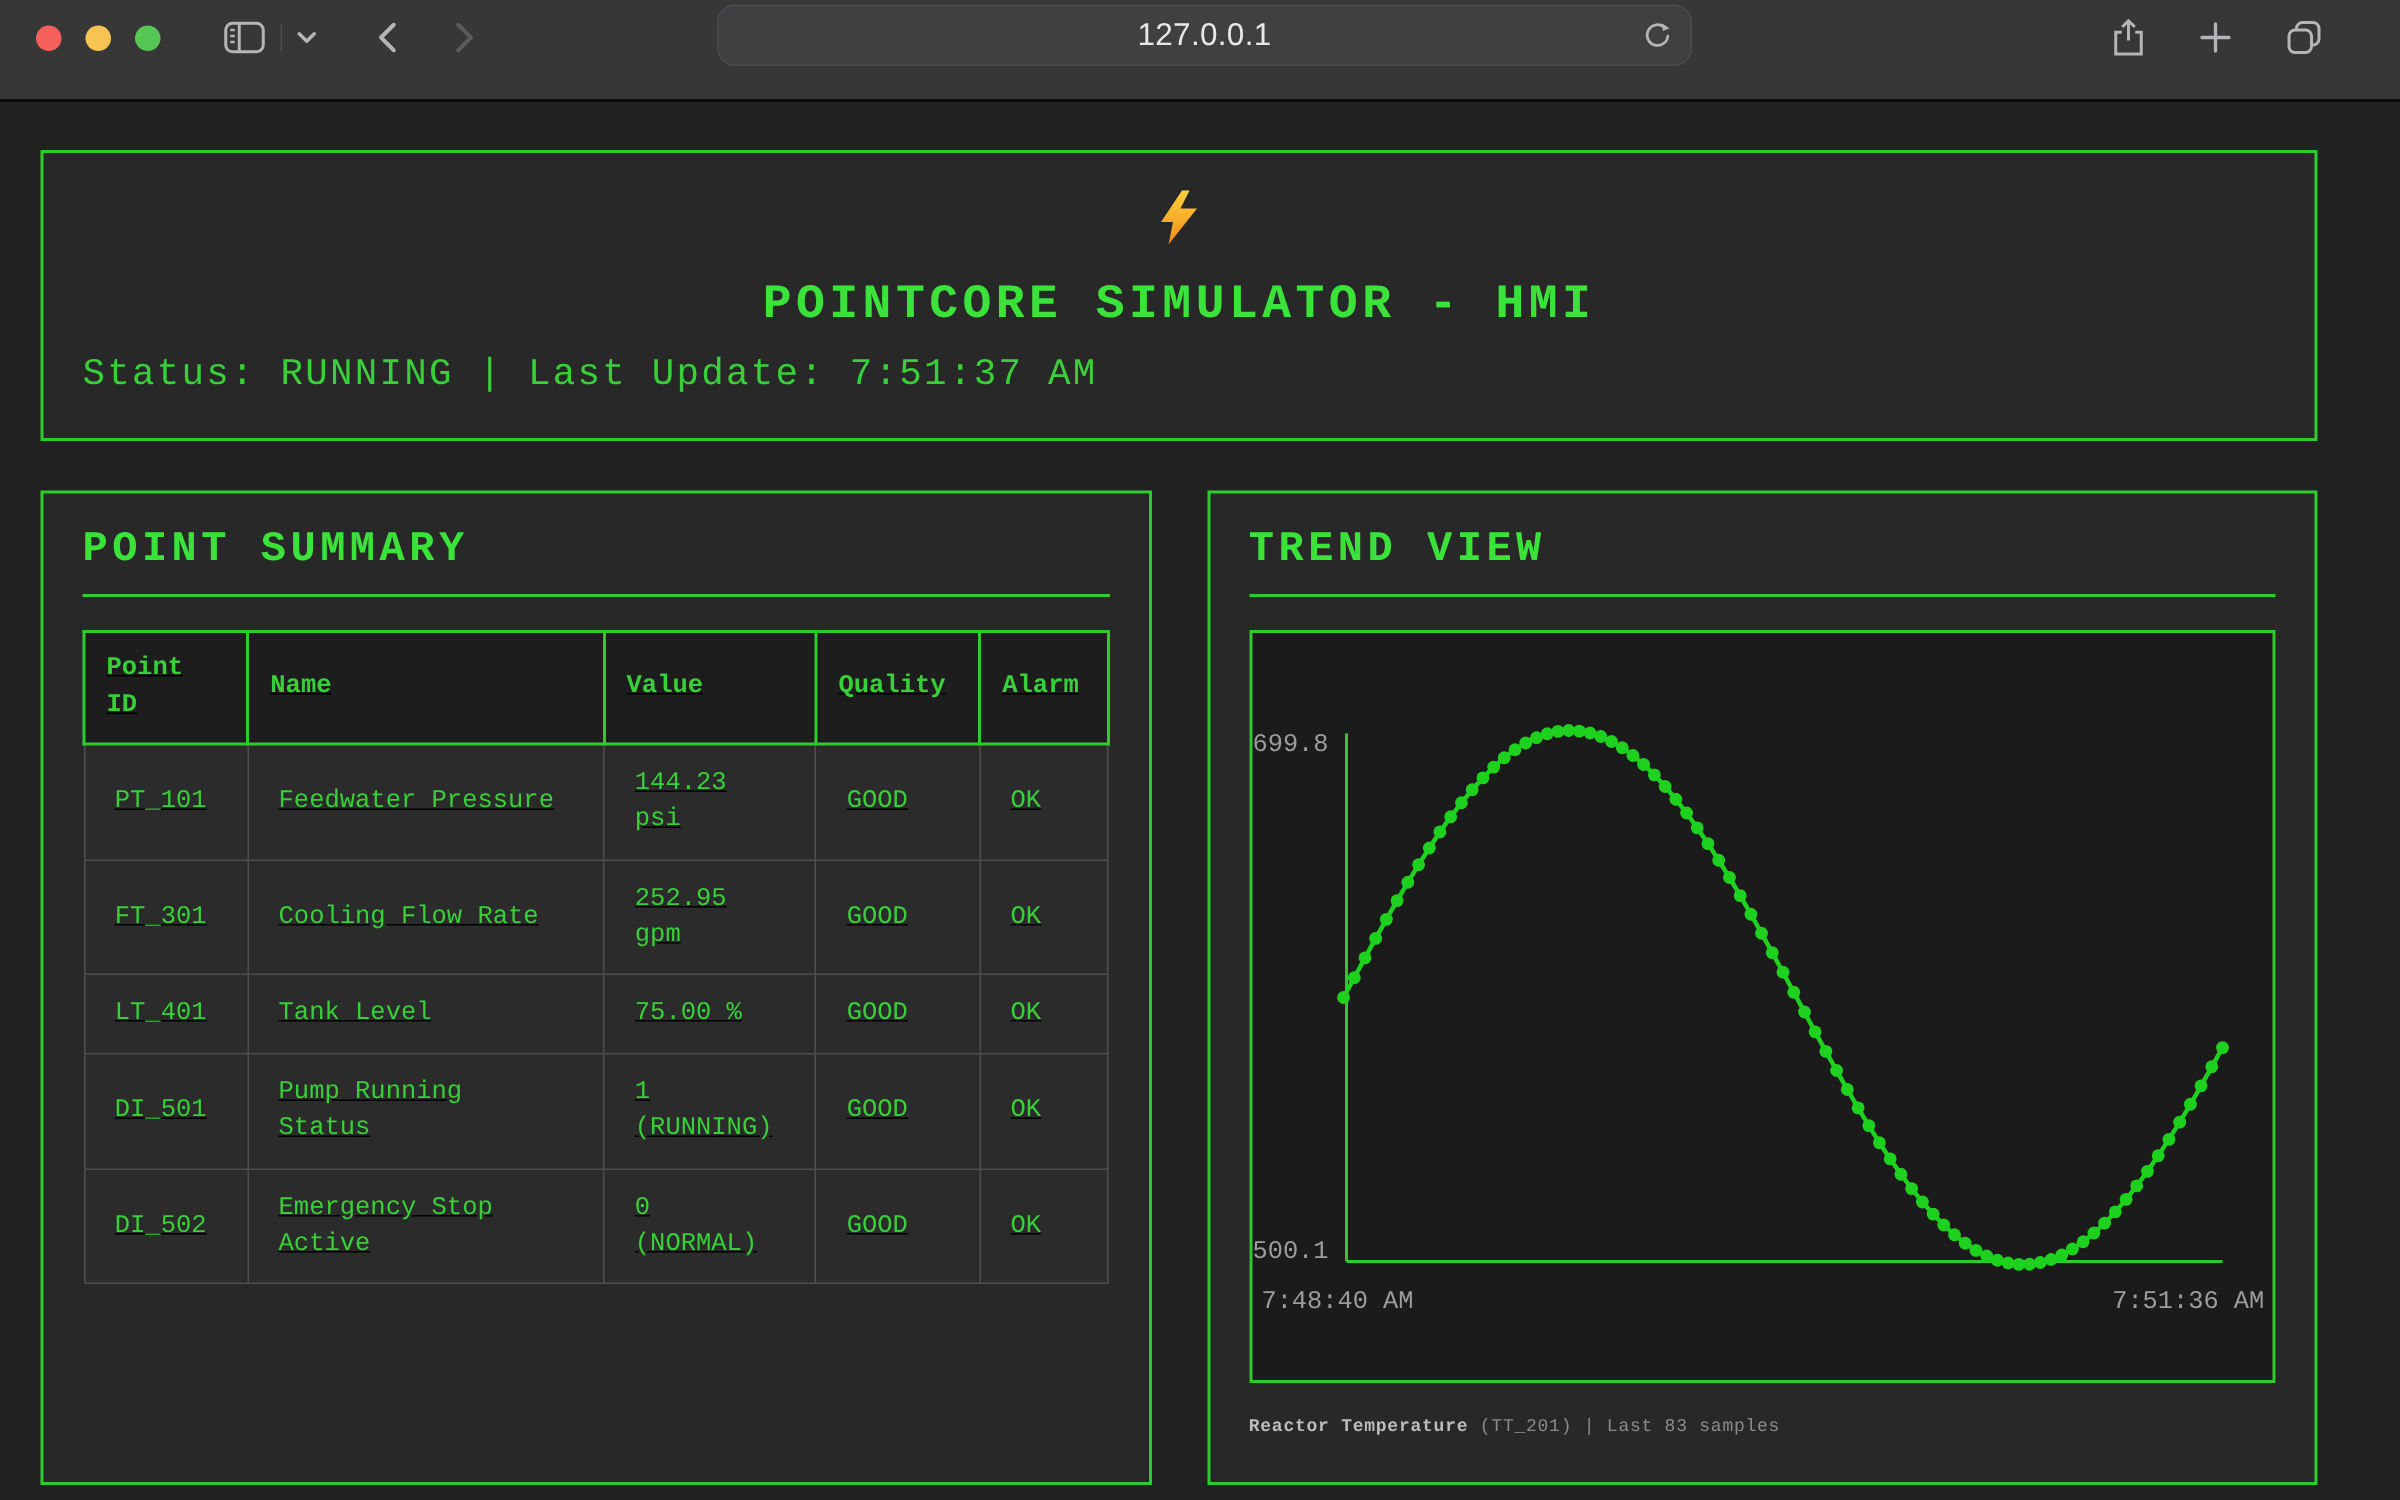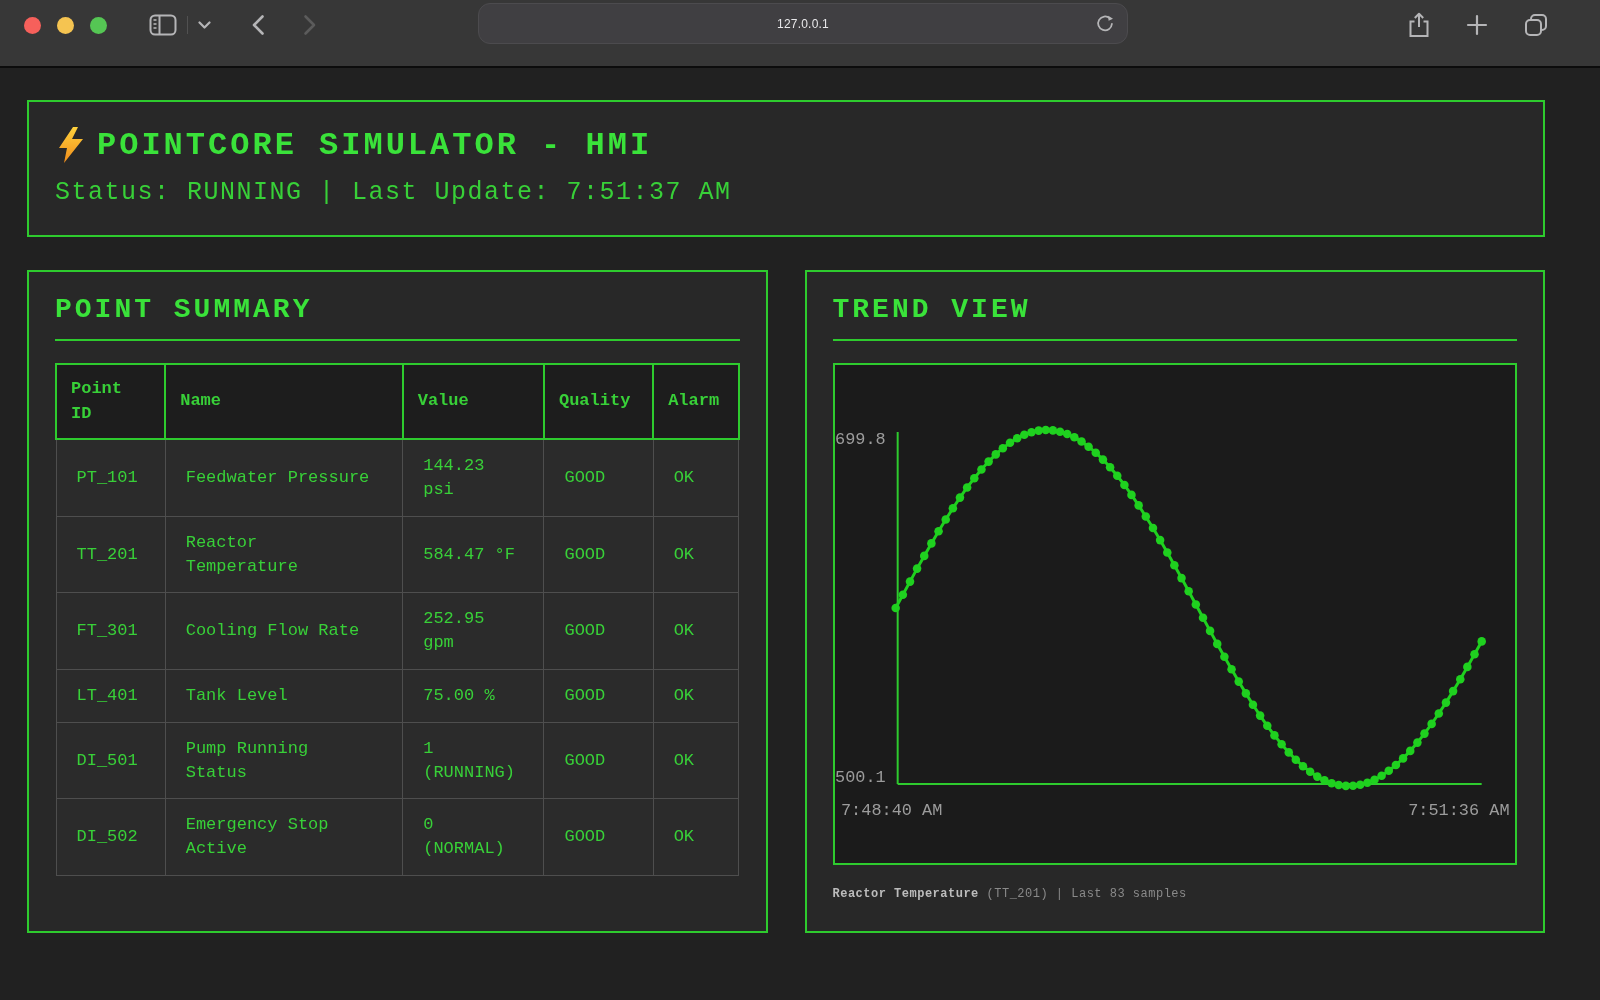--- a/index.html
+++ b/index.html
@@ -36,40 +36,40 @@
   .tb-btn{background:none;border:none;color:var(--chrome-icon);display:flex;align-items:center;justify-content:center;cursor:default;padding:0;}
   .tb-btn.dim{color:var(--chrome-icon-dim);}
   .sidebar-group{display:flex;align-items:center;gap:10px;margin-right:40px;}
   .vsep{width:1px;height:18px;background:#515151;}
   .nav-group{display:flex;align-items:center;gap:38px;}
   .urlbar{
     position:absolute;left:478px;top:3px;width:650px;height:41px;
     background:var(--urlbar-bg);border:1px solid #4c4b4e;border-radius:12px;
     display:flex;align-items:center;justify-content:center;
   }
-  .url-text{color:#e8e8ea;font-size:12px;letter-spacing:.2px;}
+  .url-text{color:#e8e8ea;font-size:21px;letter-spacing:.2px;}
   .reload{position:absolute;right:12px;top:50%;transform:translateY(-50%);}
   .right-icons{position:absolute;right:52px;top:0;height:50px;display:flex;align-items:center;gap:36px;}
   .chrome-sep{height:2px;background:#0c0c0c;}
 
   
   .page{padding:32px 55px 0 27px;}
   .panel{border:2px solid var(--green-border);background:var(--panel-bg);}
   .hmi-header{padding:24px 26px 28px 26px;}
-  .title-row{display:flex;align-items:center;gap:10px;}
+  .title-row{display:flex;align-items:center;gap:20px;flex-direction:column;}
   .hmi-title{color:var(--green-bright);font-size:32px;font-weight:bold;letter-spacing:3px;}
   .status-line{margin-top:14px;color:var(--green);font-size:25px;letter-spacing:1.5px;}
 
   .columns{display:grid;grid-template-columns:1fr 1fr;gap:37px;margin-top:33px;}
   .section{padding:22px 26px 30px 26px;}
   .section h2{color:var(--green-bright);font-size:28px;letter-spacing:3px;font-weight:bold;}
   .section hr{border:none;border-top:2px solid var(--green-border);margin:14px 0 22px 0;}
 
   
-  table{width:100%;border-collapse:collapse;table-layout:fixed;}
+  table{width:100%;border-collapse:collapse;table-layout:fixed;text-decoration:underline;}
   th{
     background:var(--thead-bg);border:2px solid var(--green-border);
     color:var(--green);font-size:17px;font-weight:bold;text-align:left;
     padding:12px 14px;white-space:pre-line;line-height:1.45;
   }
   td{
     background:var(--cell-bg);border:1px solid var(--gray-border);
     color:var(--green);font-size:17px;padding:14px 20px;
     white-space:pre-line;line-height:1.4;vertical-align:middle;
   }
@@ -196,28 +196,20 @@
               <th>Quality</th>
               <th>Alarm</th>
             </tr>
           </thead>
         <tbody id="ps-body">
             <tr>
               <td>PT_101</td>
               <td>Feedwater Pressure</td>
               <td>144.23
 psi</td>
-              <td>GOOD</td>
-              <td>OK</td>
-            </tr>
-            <tr>
-              <td>TT_201</td>
-              <td>Reactor
-Temperature</td>
-              <td>584.47 °F</td>
               <td>GOOD</td>
               <td>OK</td>
             </tr>
             <tr>
               <td>FT_301</td>
               <td>Cooling Flow Rate</td>
               <td>252.95
 gpm</td>
               <td>GOOD</td>
               <td>OK</td>

